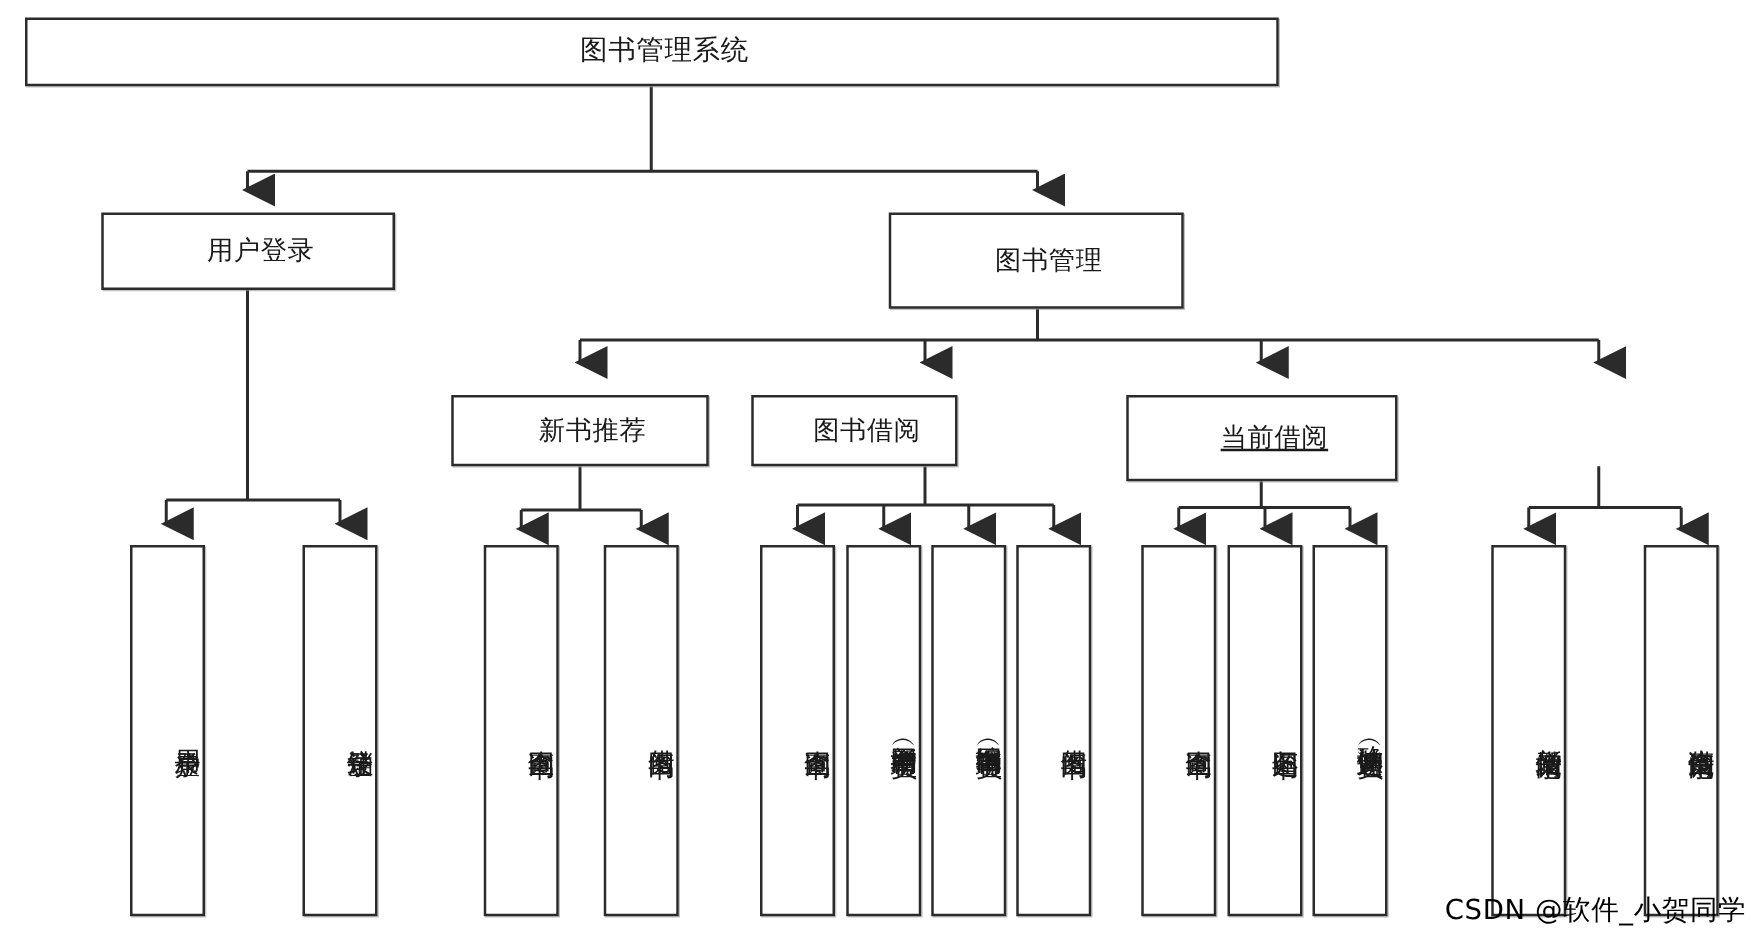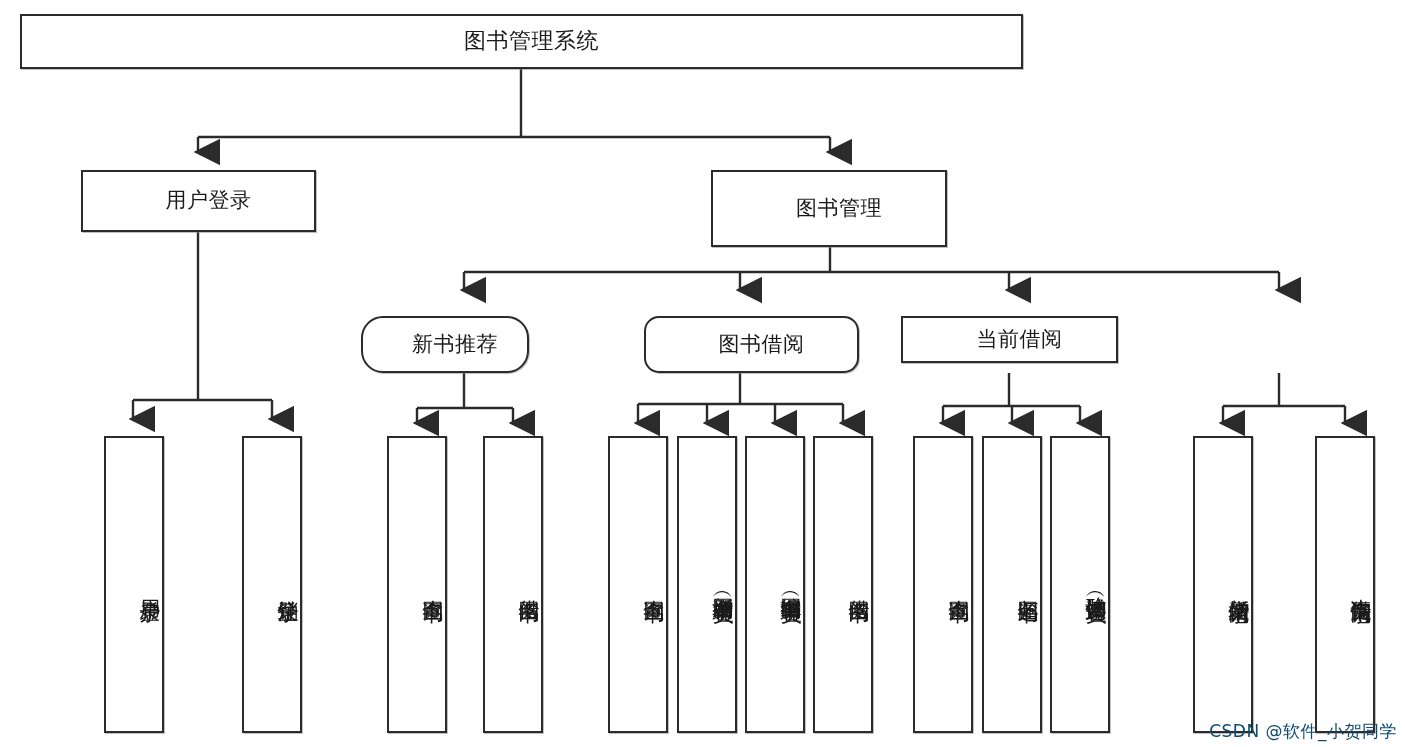--- a/index.html
+++ b/index.html
@@ -55,22 +55,22 @@
     white-space: nowrap;
     overflow: hidden;
   }
   .node.v.tall {
     align-items: flex-start;
   }
   .watermark {
     position: absolute;
     right: 8px;
     bottom: 4px;
-    font-size: 17px;
-    color: #0c4a6e;
+    font-size: 22px;
+    color: #000000;
     letter-spacing: 0.5px;
     white-space: nowrap;
   }
 </style>
 </head>
 <body>
 
 <div id="canvas">
 
   <svg id="edges" viewBox="0 0 1405 747">
@@ -121,23 +121,23 @@
       <path d="M 1223 406 L 1223 423" marker-end="url(#arrow)"></path>
       <path d="M 1345 406 L 1345 423" marker-end="url(#arrow)"></path>
     </g>
   </svg>
 
   <div class="node h root" style="left:20px; top:14px; width:1003px; height:55px;">图书管理系统</div>
 
   <div class="node h" style="left:81px; top:170px; width:235px; height:62px;">用户登录</div>
   <div class="node h" style="left:711px; top:170px; width:236px; height:77px;">图书管理</div>
 
-  <div class="node h" style="left:361px; top:316px; width:168px; height:57px;border-radius:22px;">新书推荐</div>
-  <div class="node h" style="left:644px; top:316px; width:215px; height:57px;border-radius:15px;">图书借阅</div>
-  <div class="node h" style="left:901px; top:316px; width:217px; height:47px;">当前借阅</div>
+  <div class="node h" style="left:361px; top:316px; width:206px; height:57px;">新书推荐</div>
+  <div class="node h" style="left:601px; top:316px; width:165px; height:57px;">图书借阅</div>
+  <div class="node h" style="left:901px; top:316px; width:217px; height:69px;text-decoration:underline;">当前借阅</div>
 
   <div class="node v" style="left:104px; top:436px; width:60px; height:297px;">用户登录</div>
   <div class="node v" style="left:242px; top:436px; width:60px; height:297px;">注销登录</div>
 
   <div class="node v" style="left:387px; top:436px; width:60px; height:297px;">查询图书</div>
   <div class="node v" style="left:483px; top:436px; width:60px; height:297px;">借阅图书</div>
 
   <div class="node v" style="left:608px; top:436px; width:60px; height:297px;">查询图书</div>
   <div class="node v tall" style="left:677px; top:436px; width:60px; height:297px;">新增图书（管理员）</div>
   <div class="node v tall" style="left:745px; top:436px; width:60px; height:297px;">编辑图书（管理员）</div>

